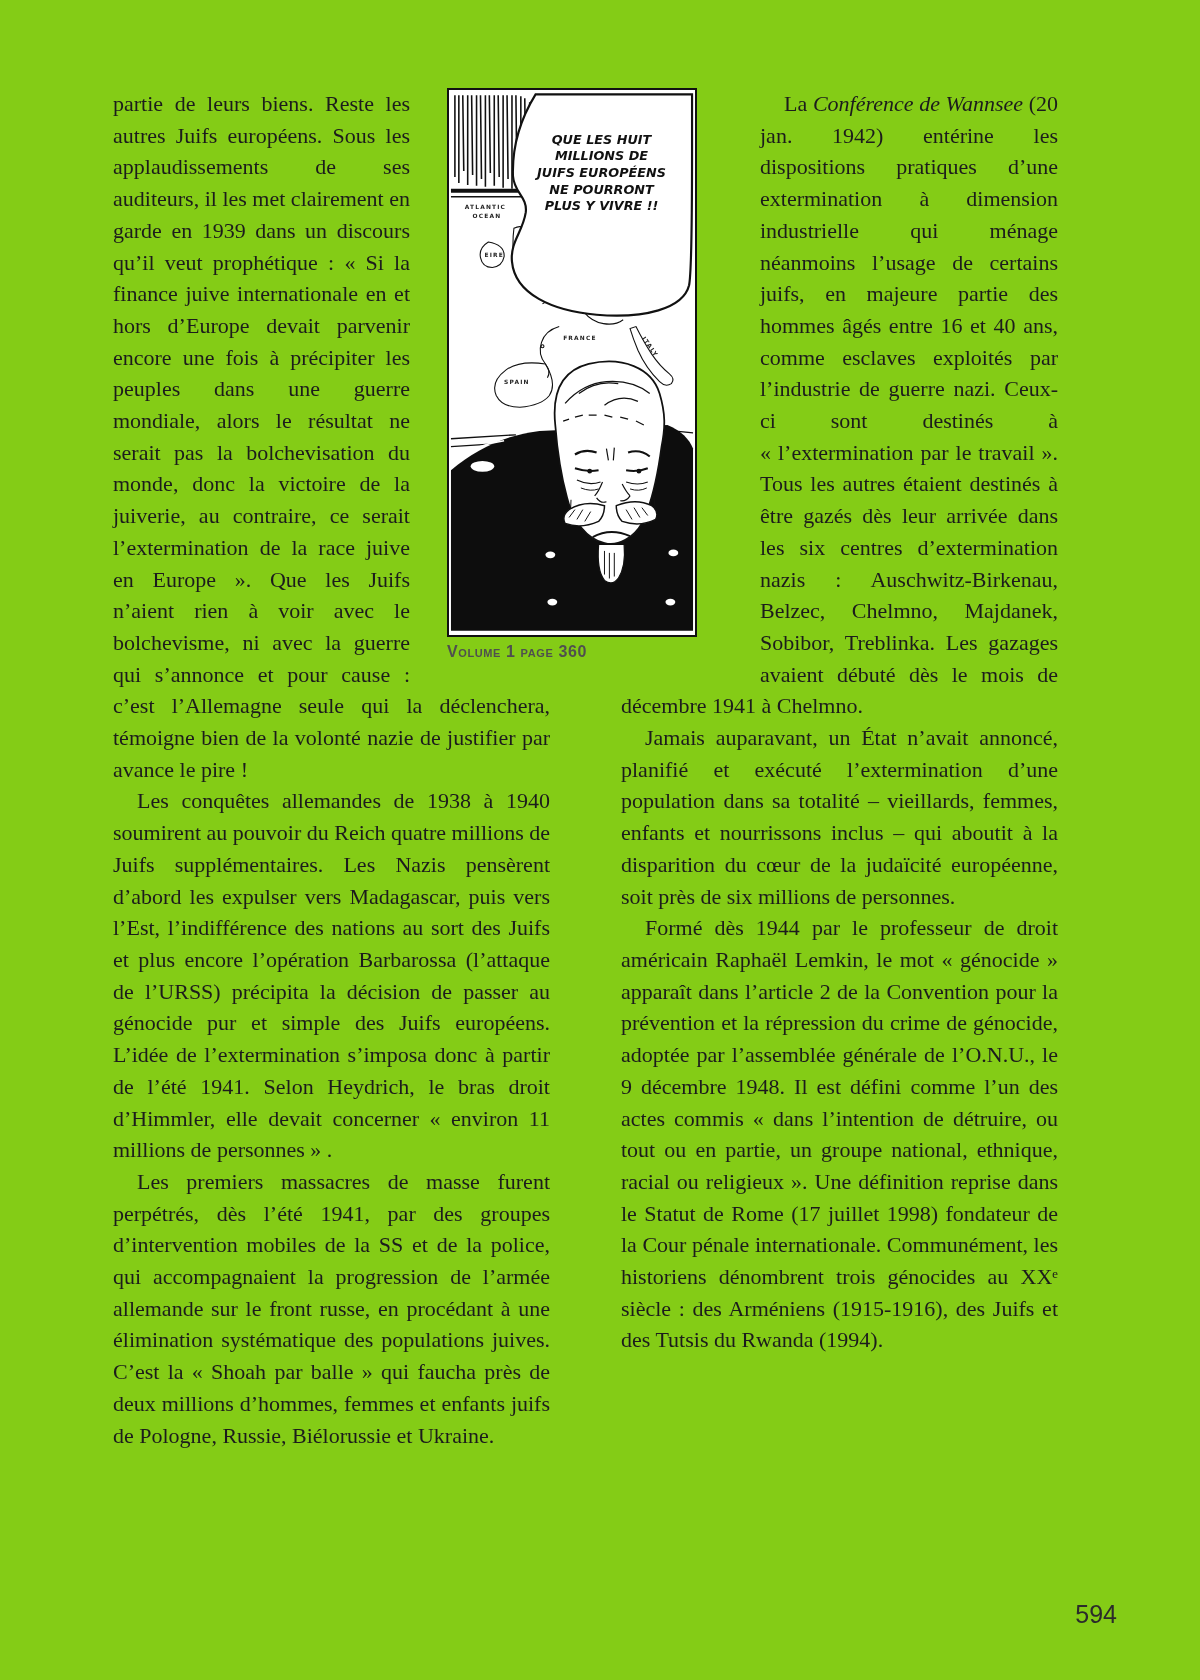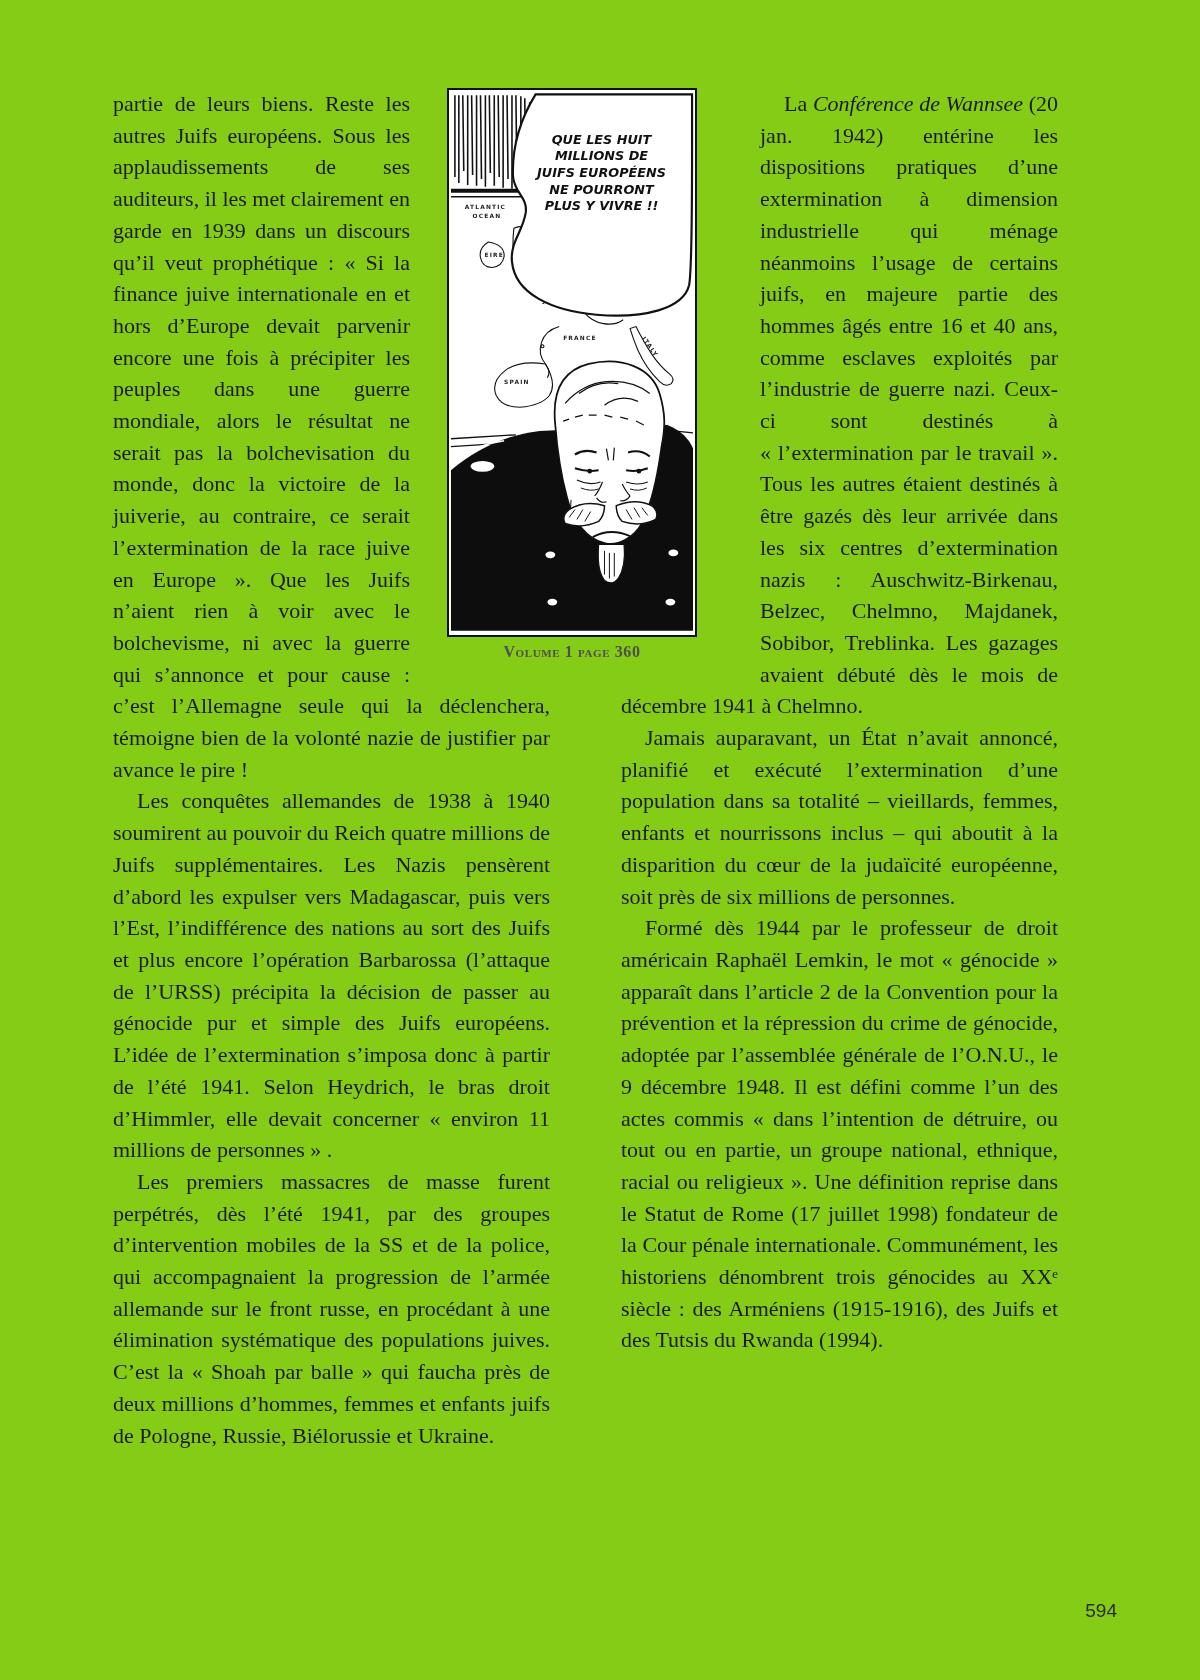--- a/index.html
+++ b/index.html
@@ -27,43 +27,42 @@
   .wrap-spacer-left{float:left;width:139px;height:578px;}
   .figure-block{
     position:absolute;left:447px;top:88px;width:250px;
   }
   .comic-panel{
     width:250px;height:549px;display:block;
     border:2px solid #111;background:#fff;box-sizing:border-box;
   }
   .figure-caption{
     margin-top:6px;
-    text-align:center;
-    font-family:Liberation Serif, serif;
+    font-family:Liberation Sans, sans-serif;
     font-variant:small-caps;
     font-weight:700;
     font-size:16px;
     letter-spacing:.6px;
     color:#4f4f4f;
   }
   .section-heading{
     font-family:"Liberation Sans","DejaVu Sans",sans-serif;
     font-weight:700;
     font-size:28px;
     line-height:32px;
     color:#0e0e0e;
     margin:22px 0 12px 0 !important;
     text-align:left;
     text-indent:0 !important;
   }
   .em{font-style:italic;}
   .page-number{
     position:absolute;top:1600px;right:95px;
     font-family:"Liberation Sans","DejaVu Sans",sans-serif;
-    font-size:19px;color:#2b2b2b;
+    font-size:25px;color:#2b2b2b;
   }
   .bubble-text{
     font-family:"DejaVu Sans","Liberation Sans",sans-serif;
     font-weight:bold;font-style:italic;
     font-size:13px;
     fill:#111;
     text-anchor:middle;
   }
   .map-label{
     font-family:"DejaVu Sans","Liberation Sans",sans-serif;

